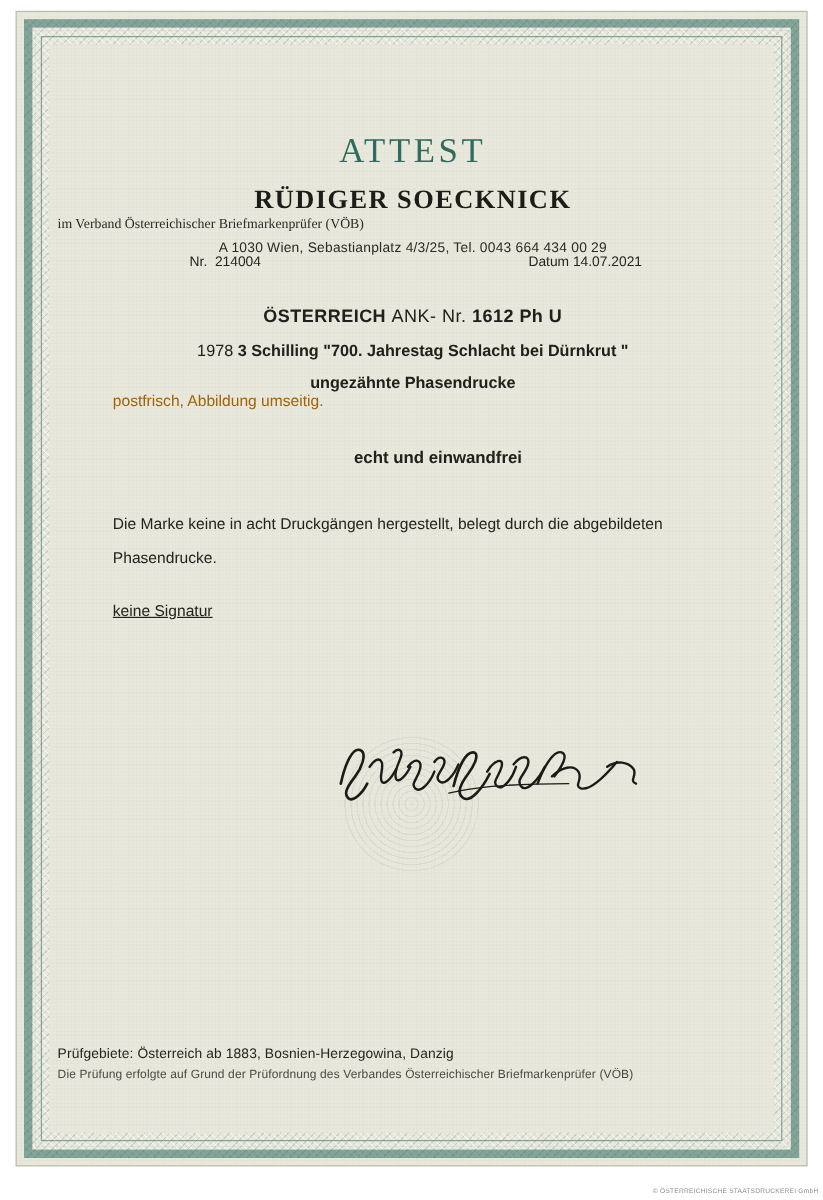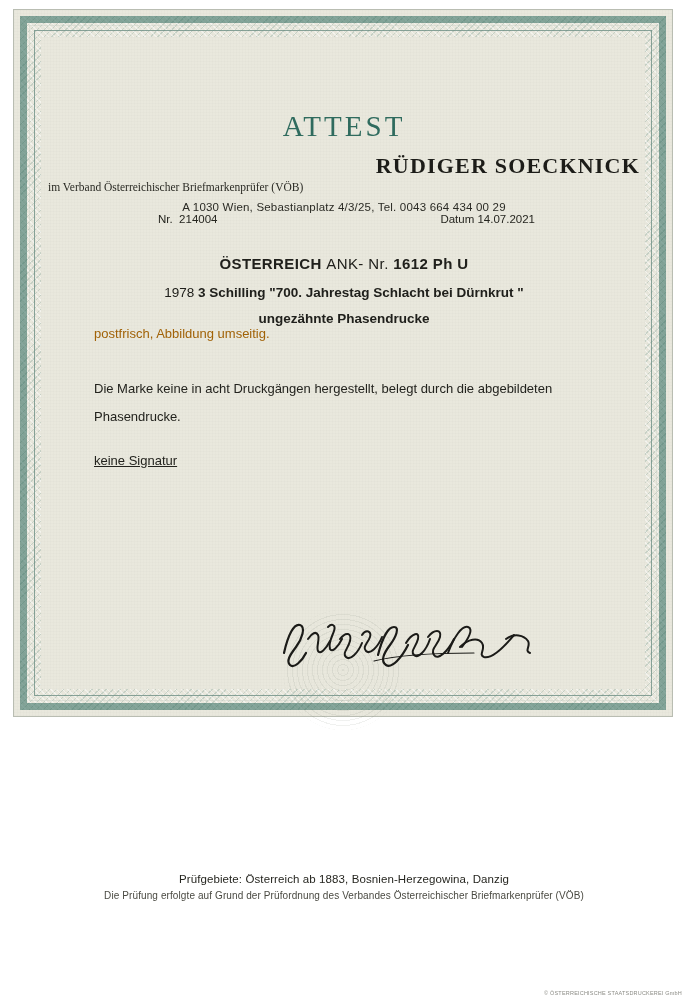--- a/index.html
+++ b/index.html
@@ -21,21 +21,21 @@
     height: 1000px;
     background: #ffffff;
     box-sizing: border-box;
   }
 
   #certificate {
     position: absolute;
     left: 13px;
     top: 9px;
     width: 660px;
-    height: 708px;
+    height: 963px;
     background: #e9e8dd;
     box-sizing: border-box;
     border: 1px solid #b9bdb2;
   }
 
   
   .frame-outer {
     position: absolute;
     left: 6px;
     top: 6px;
@@ -122,21 +122,21 @@
   .attest-title {
     text-align: center;
     font-family: "Liberation Serif", serif;
     font-size: 29px;
     letter-spacing: 3px;
     color: #2f6b5e;
     margin-top: 66px;
   }
 
   .expert-name {
-    text-align: right;
+    text-align: center;
     font-family: "Liberation Serif", serif;
     font-weight: bold;
     font-size: 22px;
     letter-spacing: 1.2px;
     color: #1c1c18;
     margin-top: 10px;
   }
 
   .member-line {
     text-align: center;
@@ -234,21 +234,21 @@
     width: 260px;
     height: 70px;
   }
 
   
   .footer {
     position: absolute;
     left: 0;
     right: 0;
     bottom: 38px;
-    text-align: center;
+    text-align: left;
   }
   .footer-line1 {
     font-size: 11.5px;
     color: #262620;
     letter-spacing: 0.1px;
   }
   .footer-line2 {
     font-size: 10px;
     color: #4a4a42;
     margin-top: 5px;
@@ -303,20 +303,21 @@
 
       <div class="desc-line">
         <span class="light">1978</span>
         <span>3 Schilling "700. Jahrestag Schlacht bei Dürnkrut "</span>
       </div>
 
       <div class="desc-line2">ungezähnte Phasendrucke</div>
 
       <div class="body-note">postfrisch, Abbildung umseitig.</div>
 
+      <div class="verdict">echt und einwandfrei</div>
 
       <div class="body-para">Die Marke keine in acht Druckgängen hergestellt, belegt durch die abgebildeten Phasendrucke.</div>
 
       <div class="signature-note">keine Signatur</div>
 
       <div class="signature">
         <svg width="260" height="70" viewBox="0 0 260 70" fill="none" xmlns="http://www.w3.org/2000/svg" aria-hidden="true">
           <g stroke="#1b1b18" fill="none" stroke-linecap="round" stroke-linejoin="round">
             <path d="M6 44 C10 26, 16 14, 22 16 C28 18, 24 30, 18 38 C12 46, 8 52, 12 56 C16 60, 24 52, 28 44" stroke-width="2.2"></path>
             <path d="M30 30 C34 24, 38 22, 40 26 C42 30, 38 38, 40 42 C42 46, 48 40, 52 32" stroke-width="2"></path>

